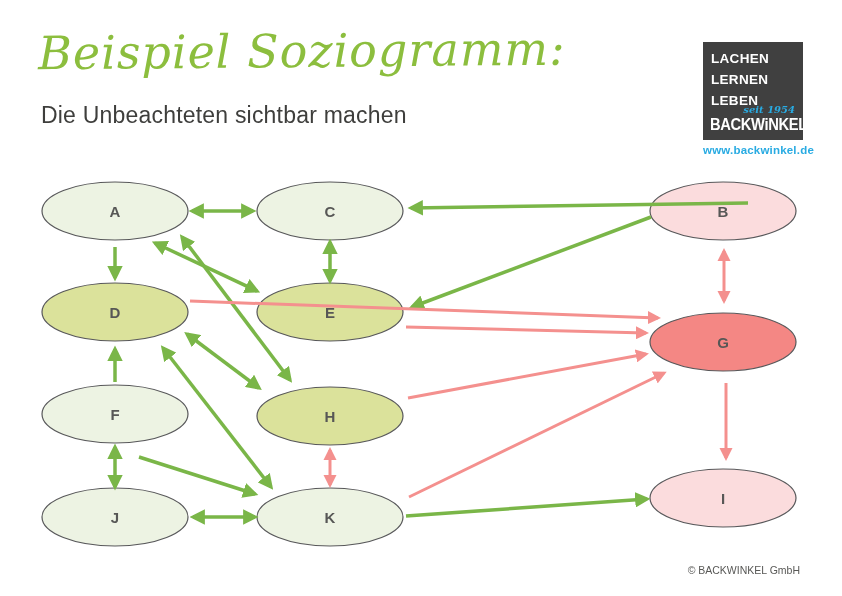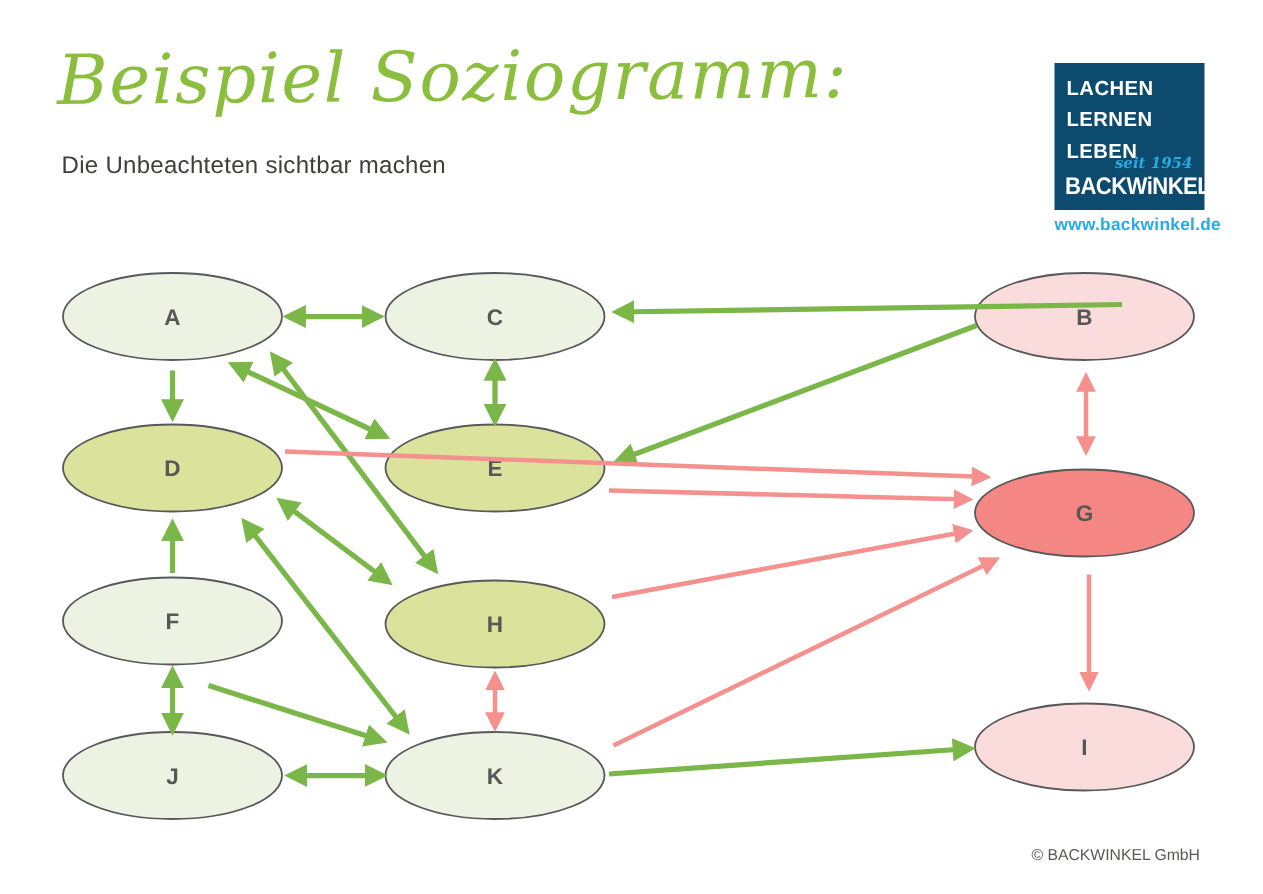--- a/index.html
+++ b/index.html
@@ -2,21 +2,21 @@
 <html><head>
 <meta charset="utf-8">
 <style>
   html,body{margin:0;padding:0;background:#fff;}
   #page{position:relative;width:842px;height:596px;background:#ffffff;overflow:hidden;
         font-family:"Liberation Sans",sans-serif;}
   
   #title{position:absolute;left:38px;top:26px;font-family:"DejaVu Serif",serif;
          font-style:italic;font-size:46px;line-height:1.1;color:#8cbe3e;
          letter-spacing:1px;white-space:nowrap;transform:rotate(-0.5deg);}
-  #subtitle{position:absolute;left:41px;top:102px;font-size:16px;color:#3e3e3c;
+  #subtitle{position:absolute;left:41px;top:102px;font-size:23px;color:#3e3e3c;
             letter-spacing:0.2px;}
   
   #logo{position:absolute;left:703px;top:42px;width:100px;text-align:center;}
   #logo-box{width:100px;height:98px;box-sizing:border-box;padding:7px 8px 6px 8px;
             text-align:left;position:relative;}
   .logo-line{color:#fff;font-weight:bold;font-size:13.5px;line-height:1.55;
              letter-spacing:0.3px;}
   #logo-seit{position:absolute;right:8px;top:62px;color:#bfe9ff;font-style:italic;
              font-size:10px;font-weight:bold;font-family:"DejaVu Serif",serif;}
   #logo-brand{position:absolute;left:7px;bottom:6px;color:#fff;font-weight:bold;
@@ -32,21 +32,21 @@
 </style>
 </head>
 <body>
 
 <div id="page">
 
   <div id="title" style="color: rgb(140, 190, 62);">Beispiel Soziogramm:</div>
   <div id="subtitle">Die Unbeachteten sichtbar machen</div>
 
   <div id="logo">
-    <div id="logo-box" style="background: #0c4a6e;">
+    <div id="logo-box" style="background: #404040;">
       <div class="logo-line">LACHEN</div>
       <div class="logo-line">LERNEN</div>
       <div class="logo-line">LEBEN</div>
       <div id="logo-seit" style="color: rgb(41, 171, 226);">seit 1954</div>
       <div id="logo-brand">BACKWiNKEL</div>
     </div>
     <div id="logo-url" style="color: rgb(41, 171, 226);">www.backwinkel.de</div>
   </div>
 
   <svg id="sociogram" viewBox="0 0 842 596" xmlns="http://www.w3.org/2000/svg">

